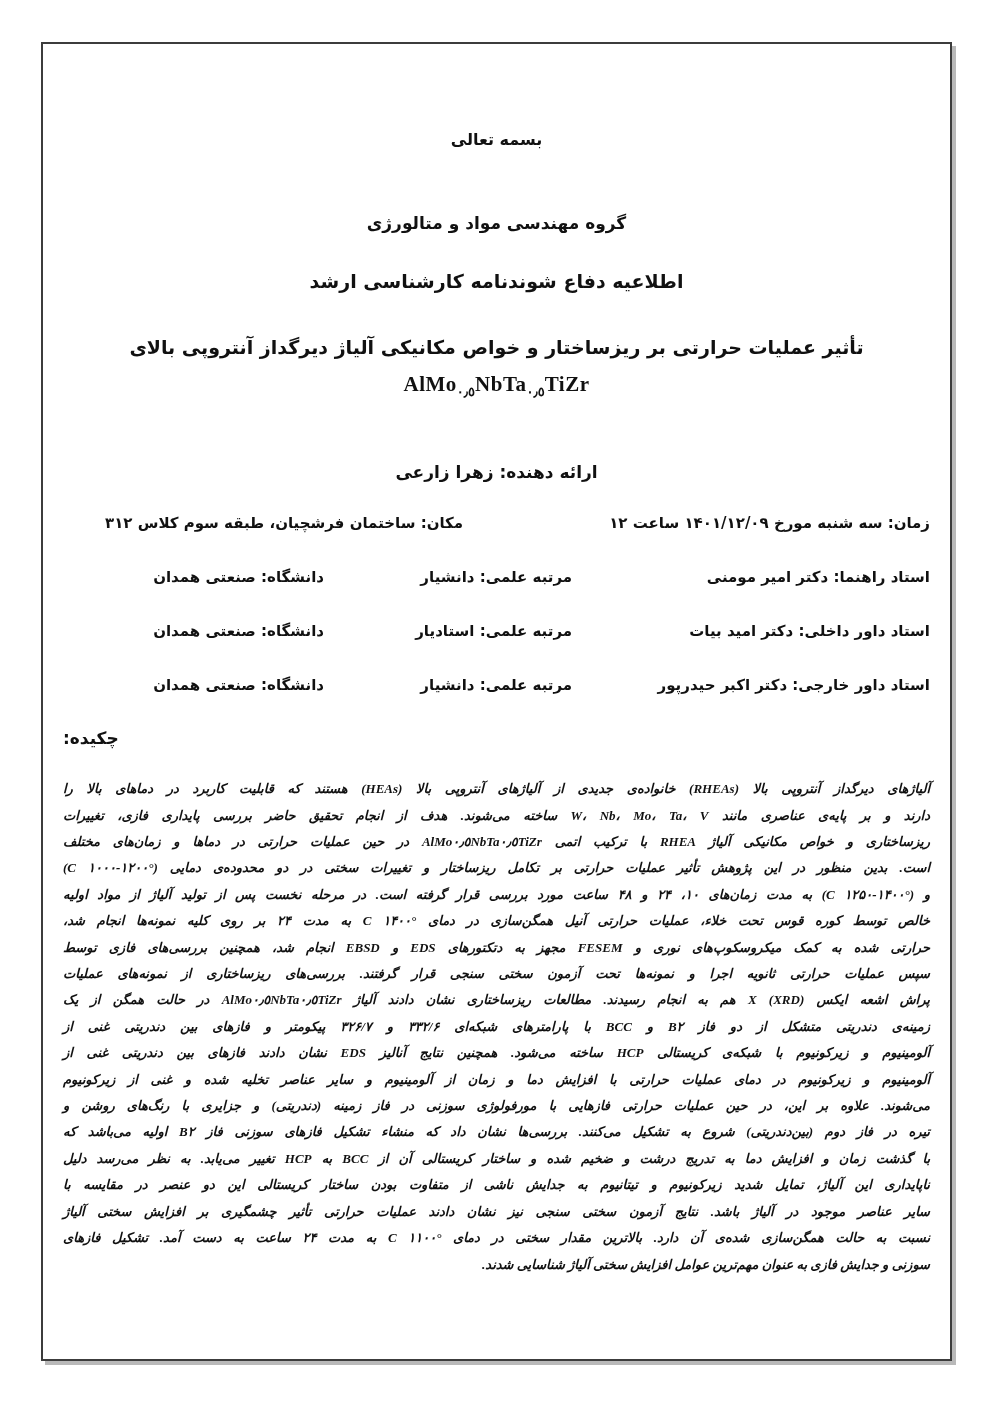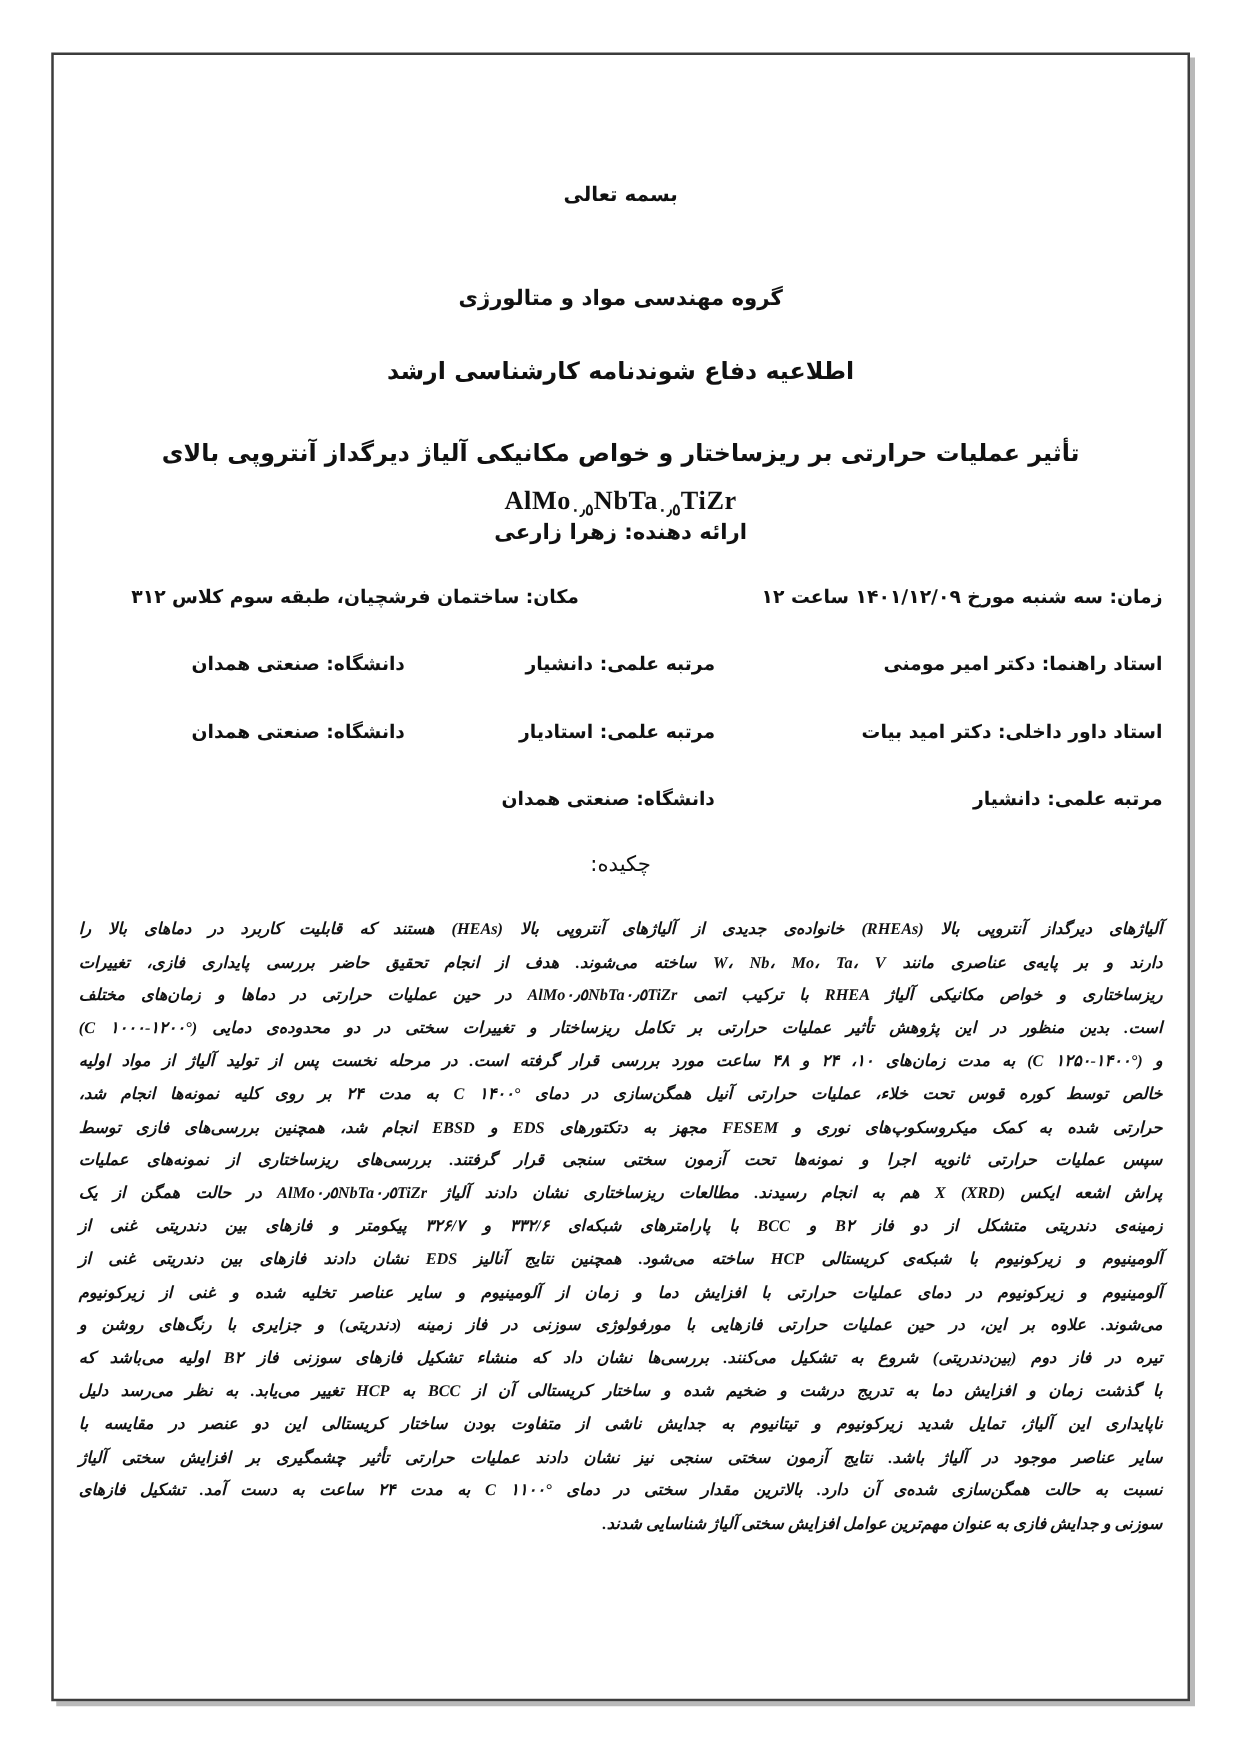--- a/index.html
+++ b/index.html
@@ -15,55 +15,55 @@
     position: absolute;
     left: 41px;
     top: 42px;
     width: 911px;
     height: 1319px;
     box-sizing: border-box;
     border: 2px solid #3c3c3c;
     box-shadow: 4px 4px 0 #b9b9b9;
     background: #ffffff;
     direction: rtl;
-    padding: 16px 20px;
+    padding: 0 20px;
     overflow: hidden;
   }
   .centered { text-align: center; font-weight: bold; }
   .bismillah       { margin-top: 86px; font-size: 16px; }
   .department      { margin-top: 64px; font-size: 17px; }
   .announcement    { margin-top: 37px; font-size: 19px; }
   .thesis-title    { margin-top: 44px; font-size: 19px; }
   .alloy-formula   {
     margin-top: 14px;
     font-size: 21px;
     font-family: "Liberation Serif", "DejaVu Serif", serif;
     direction: ltr;
     letter-spacing: 0.5px;
   }
   .alloy-formula sub { font-size: 13px; }
-  .presenter       { font-size: 17px; }
+  .presenter       { margin-top: 62px; font-size: 17px; }
 
   .info-grid {
     margin-top: 14px;
     display: grid;
     grid-template-columns: 358px 248px 1fr;
     grid-auto-rows: 54px;
     align-items: center;
     font-size: 15px;
     font-weight: bold;
   }
   .info-cell { text-align: start; }
   .loc-cell  { grid-column: 2 / span 2; text-align: end; padding-left: 42px; }
 
   .abstract-heading {
     margin-top: 16px;
     font-size: 17px;
-    font-weight: normal;
-    text-align: center;
+    font-weight: bold;
+    text-align: left;
   }
   .abstract {
     margin-top: 28px;
     font-size: 13px;
     font-weight: bold;
     font-family: "Liberation Serif", "DejaVu Sans", sans-serif;
   }
   .abs-line {
     line-height: 26.4px;
     white-space: nowrap;
@@ -98,20 +98,21 @@
     <div class="info-cell loc-cell">مکان: ساختمان فرشچیان، طبقه سوم کلاس ۳۱۲</div>
 
     <div class="info-cell">استاد راهنما: دکتر امیر مومنی</div>
     <div class="info-cell">مرتبه علمی: دانشیار</div>
     <div class="info-cell">دانشگاه: صنعتی همدان</div>
 
     <div class="info-cell">استاد داور داخلی: دکتر امید بیات</div>
     <div class="info-cell">مرتبه علمی: استادیار</div>
     <div class="info-cell">دانشگاه: صنعتی همدان</div>
 
+    <div class="info-cell">استاد داور خارجی: دکتر اکبر حیدرپور</div>
     <div class="info-cell">مرتبه علمی: دانشیار</div>
     <div class="info-cell">دانشگاه: صنعتی همدان</div>
   </div>
 
   <div class="abstract-heading">چکیده:</div>
 
   <div class="abstract">
     <div class="abs-line">آلیاژهای دیرگداز آنتروپی بالا (RHEAs) خانواده‌ی جدیدی از آلیاژهای آنتروپی بالا (HEAs) هستند که قابلیت کاربرد در دماهای بالا را</div>
     <div class="abs-line">دارند و بر پایه‌ی عناصری مانند W، Nb، Mo، Ta، V ساخته می‌شوند. هدف از انجام تحقیق حاضر بررسی پایداری فازی، تغییرات</div>
     <div class="abs-line">ریزساختاری و خواص مکانیکی آلیاژ RHEA با ترکیب اتمی AlMo٠٫٥NbTa٠٫٥TiZr در حین عملیات حرارتی در دماها و زمان‌های مختلف</div>

